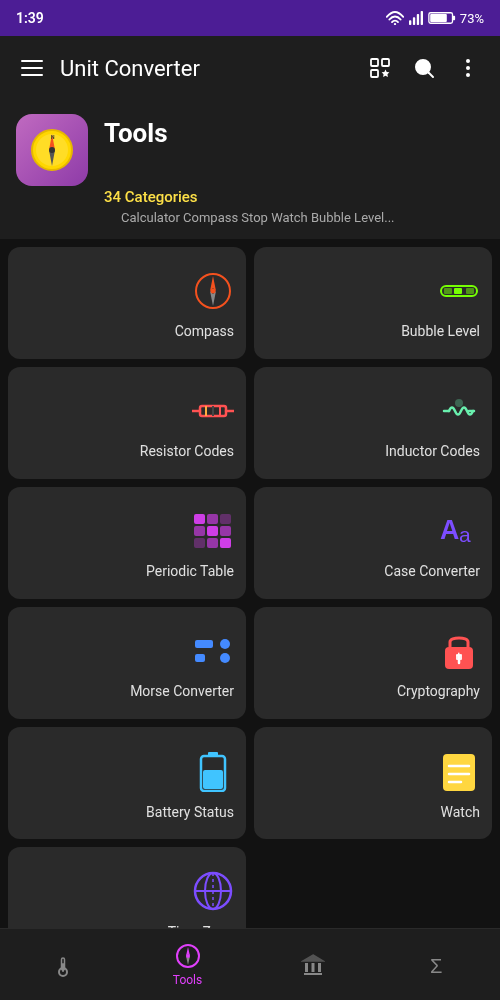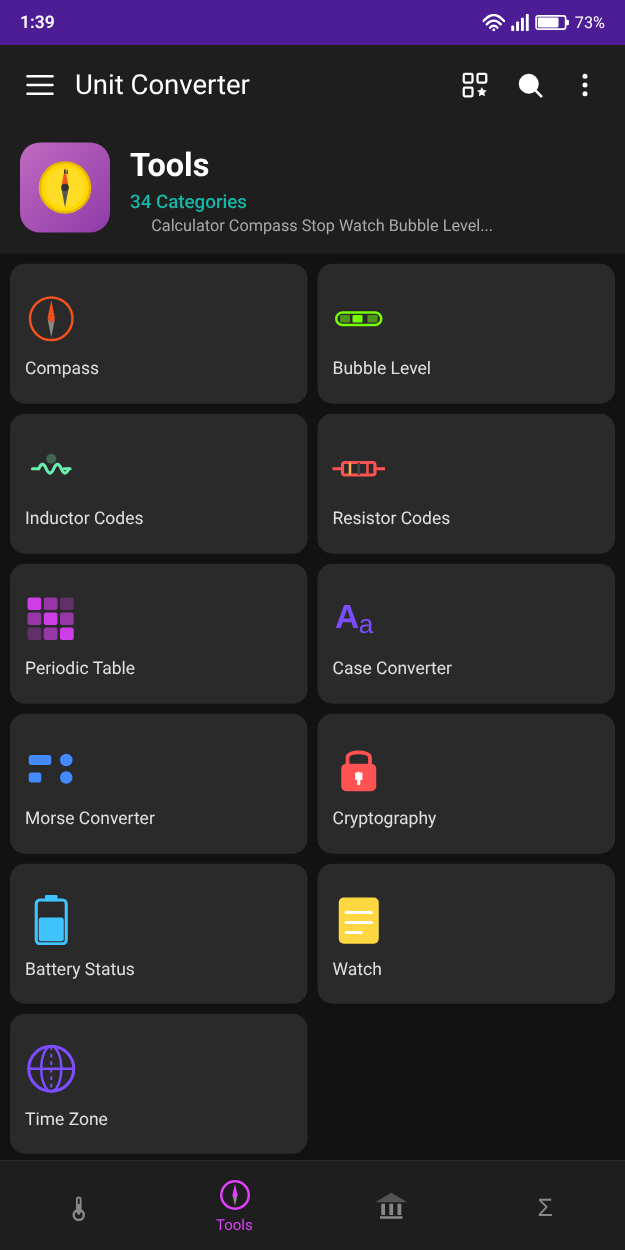--- a/index.html
+++ b/index.html
@@ -110,22 +110,23 @@
       gap: 4px;
       padding-top: 4px;
     }
     .header-title {
       font-size: 26px;
       font-weight: 700;
       color: #fff;
     }
     .header-subtitle {
       font-size: 15px;
-      color: #14b8a6;
+      color: #fde047;
       font-weight: 500;
+      margin-top: 36px;
     }
     .header-desc {
       font-size: 13px;
       color: #aaa;
       margin-left: 17px;
     }
 
     
     .grid-container {
       padding: 8px 8px;
@@ -133,21 +134,21 @@
       grid-template-columns: 1fr 1fr;
       gap: 8px;
       overflow-y: auto;
       height: calc(1000px - 36px - 64px - 100px - 72px);
     }
     .grid-item {
       background: #2a2a2a;
       border-radius: 12px;
       display: flex;
       flex-direction: column;
-      align-items: flex-start;
+      align-items: flex-end;
       justify-content: center;
       padding: 24px 12px 20px 12px;
       gap: 12px;
       cursor: pointer;
       min-height: 110px;
     }
     .grid-item-icon {
       width: 42px;
       height: 42px;
       display: flex;
@@ -301,41 +302,41 @@
           <rect x="2" y="5" width="36" height="10" rx="5" fill="none" stroke="#76ff03" stroke-width="2"></rect>
           <rect x="5" y="7" width="8" height="6" rx="1" fill="#76ff03" opacity="0.5"></rect>
           <rect x="15" y="7" width="8" height="6" rx="1" fill="#76ff03"></rect>
           <rect x="27" y="7" width="8" height="6" rx="1" fill="#76ff03" opacity="0.5"></rect>
         </svg>
     </div>
     <span class="grid-item-label">Bubble Level</span>
   </div>
     <div class="grid-item">
     <div class="grid-item-icon">
-      <svg width="40" height="40" viewBox="0 0 40 40">
-          <line x1="5" y1="20" x2="10" y2="20" stroke="#69f0ae" stroke-width="2.5" stroke-linecap="round"></line>
-          <line x1="30" y1="20" x2="35" y2="20" stroke="#69f0ae" stroke-width="2.5" stroke-linecap="round"></line>
-          <path d="M10 20 Q13 13 16 20 Q19 27 22 20 Q25 13 28 20 Q31 27 34 20" fill="none" stroke="#69f0ae" stroke-width="2.5" stroke-linecap="round"></path>
-          <circle cx="20" cy="12" r="4" fill="#69f0ae" opacity="0.3"></circle>
-        </svg>
-    </div>
-    <span class="grid-item-label">Inductor Codes</span>
-  </div>
-    <div class="grid-item">
-    <div class="grid-item-icon">
       <svg width="42" height="14" viewBox="0 0 42 14">
           <line x1="0" y1="7" x2="8" y2="7" stroke="#ff5252" stroke-width="2.5" stroke-linecap="round"></line>
           <rect x="8" y="2" width="26" height="10" rx="2" fill="none" stroke="#ff5252" stroke-width="2.5"></rect>
           <line x1="34" y1="7" x2="42" y2="7" stroke="#ff5252" stroke-width="2.5" stroke-linecap="round"></line>
           <line x1="14" y1="2" x2="14" y2="12" stroke="#ffab40" stroke-width="2"></line>
           <line x1="21" y1="2" x2="21" y2="12" stroke="#444" stroke-width="2"></line>
           <line x1="28" y1="2" x2="28" y2="12" stroke="#ff5252" stroke-width="2"></line>
         </svg>
     </div>
     <span class="grid-item-label">Resistor Codes</span>
+  </div>
+    <div class="grid-item">
+    <div class="grid-item-icon">
+      <svg width="40" height="40" viewBox="0 0 40 40">
+          <line x1="5" y1="20" x2="10" y2="20" stroke="#69f0ae" stroke-width="2.5" stroke-linecap="round"></line>
+          <line x1="30" y1="20" x2="35" y2="20" stroke="#69f0ae" stroke-width="2.5" stroke-linecap="round"></line>
+          <path d="M10 20 Q13 13 16 20 Q19 27 22 20 Q25 13 28 20 Q31 27 34 20" fill="none" stroke="#69f0ae" stroke-width="2.5" stroke-linecap="round"></path>
+          <circle cx="20" cy="12" r="4" fill="#69f0ae" opacity="0.3"></circle>
+        </svg>
+    </div>
+    <span class="grid-item-label">Inductor Codes</span>
   </div>
     <div class="grid-item">
     <div class="grid-item-icon">
       <svg width="40" height="36" viewBox="0 0 40 36">
           <rect x="1" y="1" width="11" height="10" rx="2" fill="#e040fb" opacity="0.9"></rect>
           <rect x="14" y="1" width="11" height="10" rx="2" fill="#e040fb" opacity="0.6"></rect>
           <rect x="27" y="1" width="11" height="10" rx="2" fill="#e040fb" opacity="0.3"></rect>
           <rect x="1" y="13" width="11" height="10" rx="2" fill="#e040fb" opacity="0.6"></rect>
           <rect x="14" y="13" width="11" height="10" rx="2" fill="#e040fb" opacity="0.9"></rect>
           <rect x="27" y="13" width="11" height="10" rx="2" fill="#e040fb" opacity="0.6"></rect>

